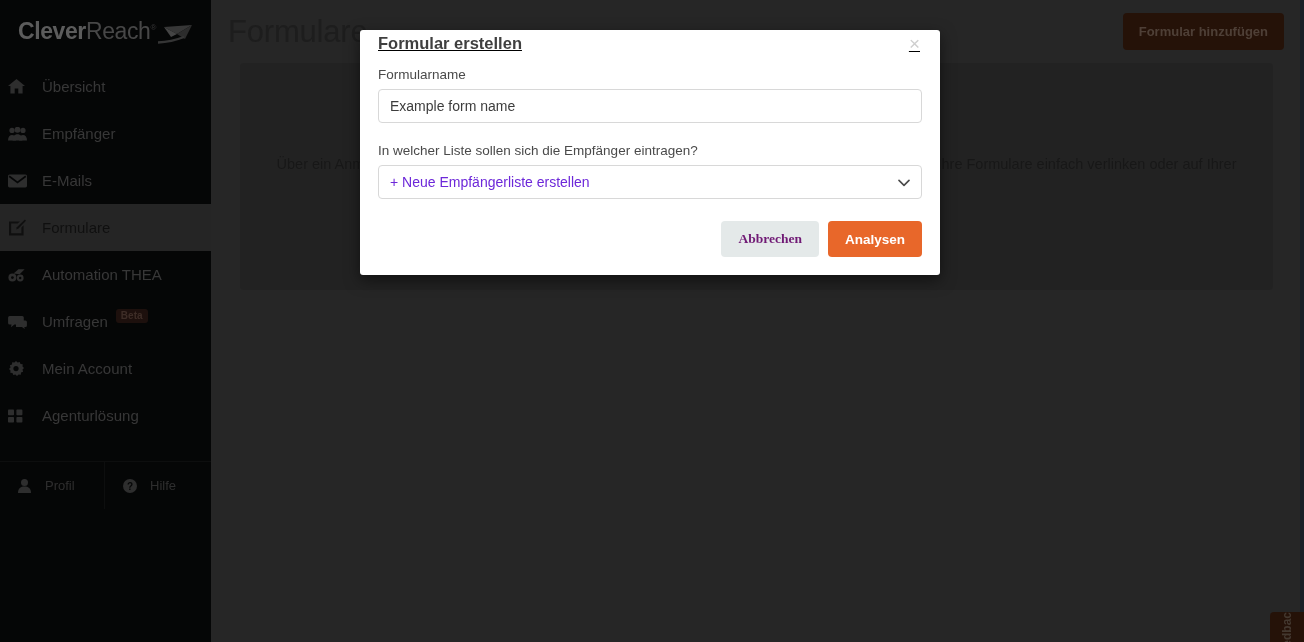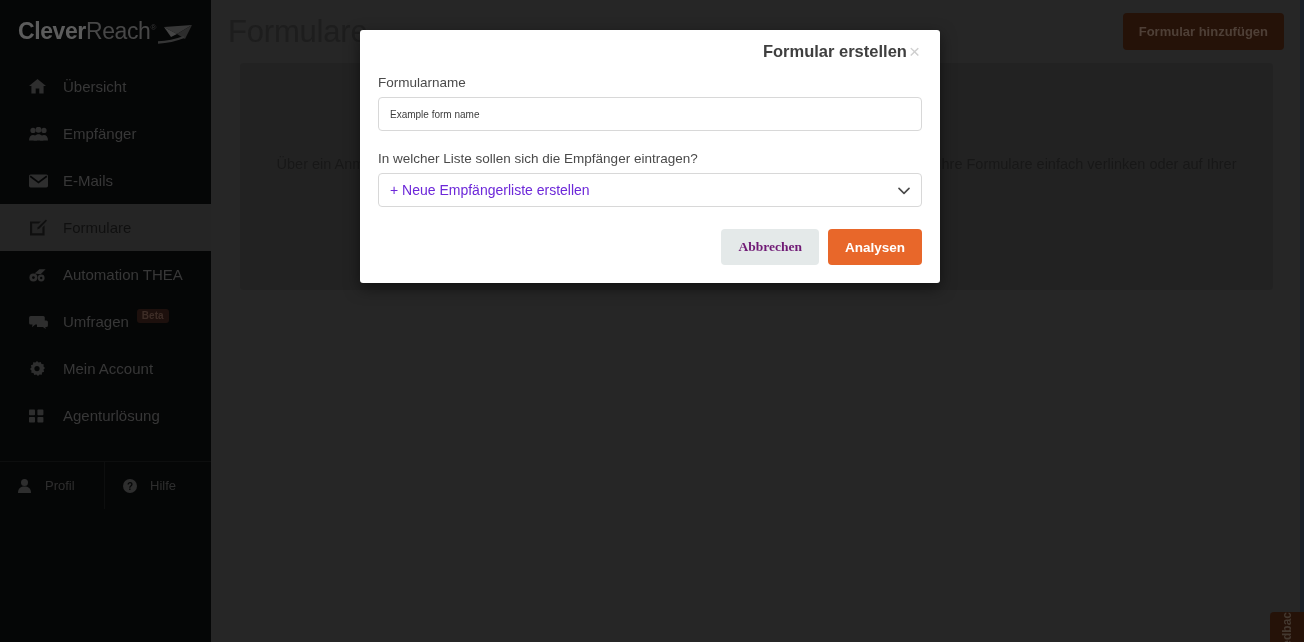--- a/index.html
+++ b/index.html
@@ -30,21 +30,21 @@
   }
   .brand-text b { color: #b9b9b9; font-weight: 700; }
   .brand-text .reg { font-size: 8px; vertical-align: super; color: #6a6a6a; }
   .brand-swoosh { position: relative; display: inline-block; width: 40px; height: 18px; margin-left: 2px; vertical-align: -3px;}
   .brand-swoosh svg { position: absolute; left: 0; top: 0; }
 
   .nav { flex: 0 0 auto; padding-top: 0px; }
   .nav-item {
     height: 47px;
     display: flex; align-items: center;
-    padding-left: 29px;
+    padding-left: 8px;
     color: #6e6e6e;
     font-size: 15px;
     cursor: pointer;
     position: relative;
   }
   .nav-item.active { background: #4b4b4b; color: #1f1f1f; }
   .nav-item.active .ico { color: #1f1f1f; }
   .ico {
     width: 24px; min-width: 24px; height: 18px;
     display: inline-flex; align-items: center;
@@ -147,43 +147,43 @@
   }
   .modal {
     position: absolute;
     left: 360px; top: 30px;
     width: 580px;
     background: #ffffff;
     border-radius: 3px;
     box-shadow: 0 5px 15px rgba(0,0,0,0.5);
   }
   .modal-header {
-    padding: 12px 18px 0 18px;
-    display: flex; align-items: flex-start; justify-content: flex-end;
+    padding: 4px 18px 0 18px;
+    display: flex; align-items: flex-start; justify-content: space-between; text-decoration: underline;
   }
   .modal-title {
     font-size: 16.5px; font-weight: 700; color: #3f3f3f;
   }
   .modal-close {
     background: none; border: none;
     color: #cfcfcf; font-size: 19px; line-height: 1;
     cursor: pointer; padding: 0 2px;
   }
   .modal-body { padding: 14px 18px 0 18px; }
   .field-label {
     display: block;
     font-size: 13.5px; color: #4a4a4a;
     margin-bottom: 7px;
   }
   .text-input {
     width: 100%; height: 34px;
     border: 1px solid #d8d8d8; border-radius: 4px;
     padding: 0 11px;
     font-family: "Liberation Sans", sans-serif;
-    font-size: 10px; color: #3d3d3d;
+    font-size: 14px; color: #3d3d3d;
     background: #fff;
     outline: none;
   }
   .field-gap { height: 20px; }
   .select-wrap { position: relative; }
   .select-input {
     width: 100%; height: 34px;
     border: 1px solid #d8d8d8; border-radius: 4px;
     padding: 0 30px 0 11px;
     font-family: "Liberation Sans", sans-serif;

